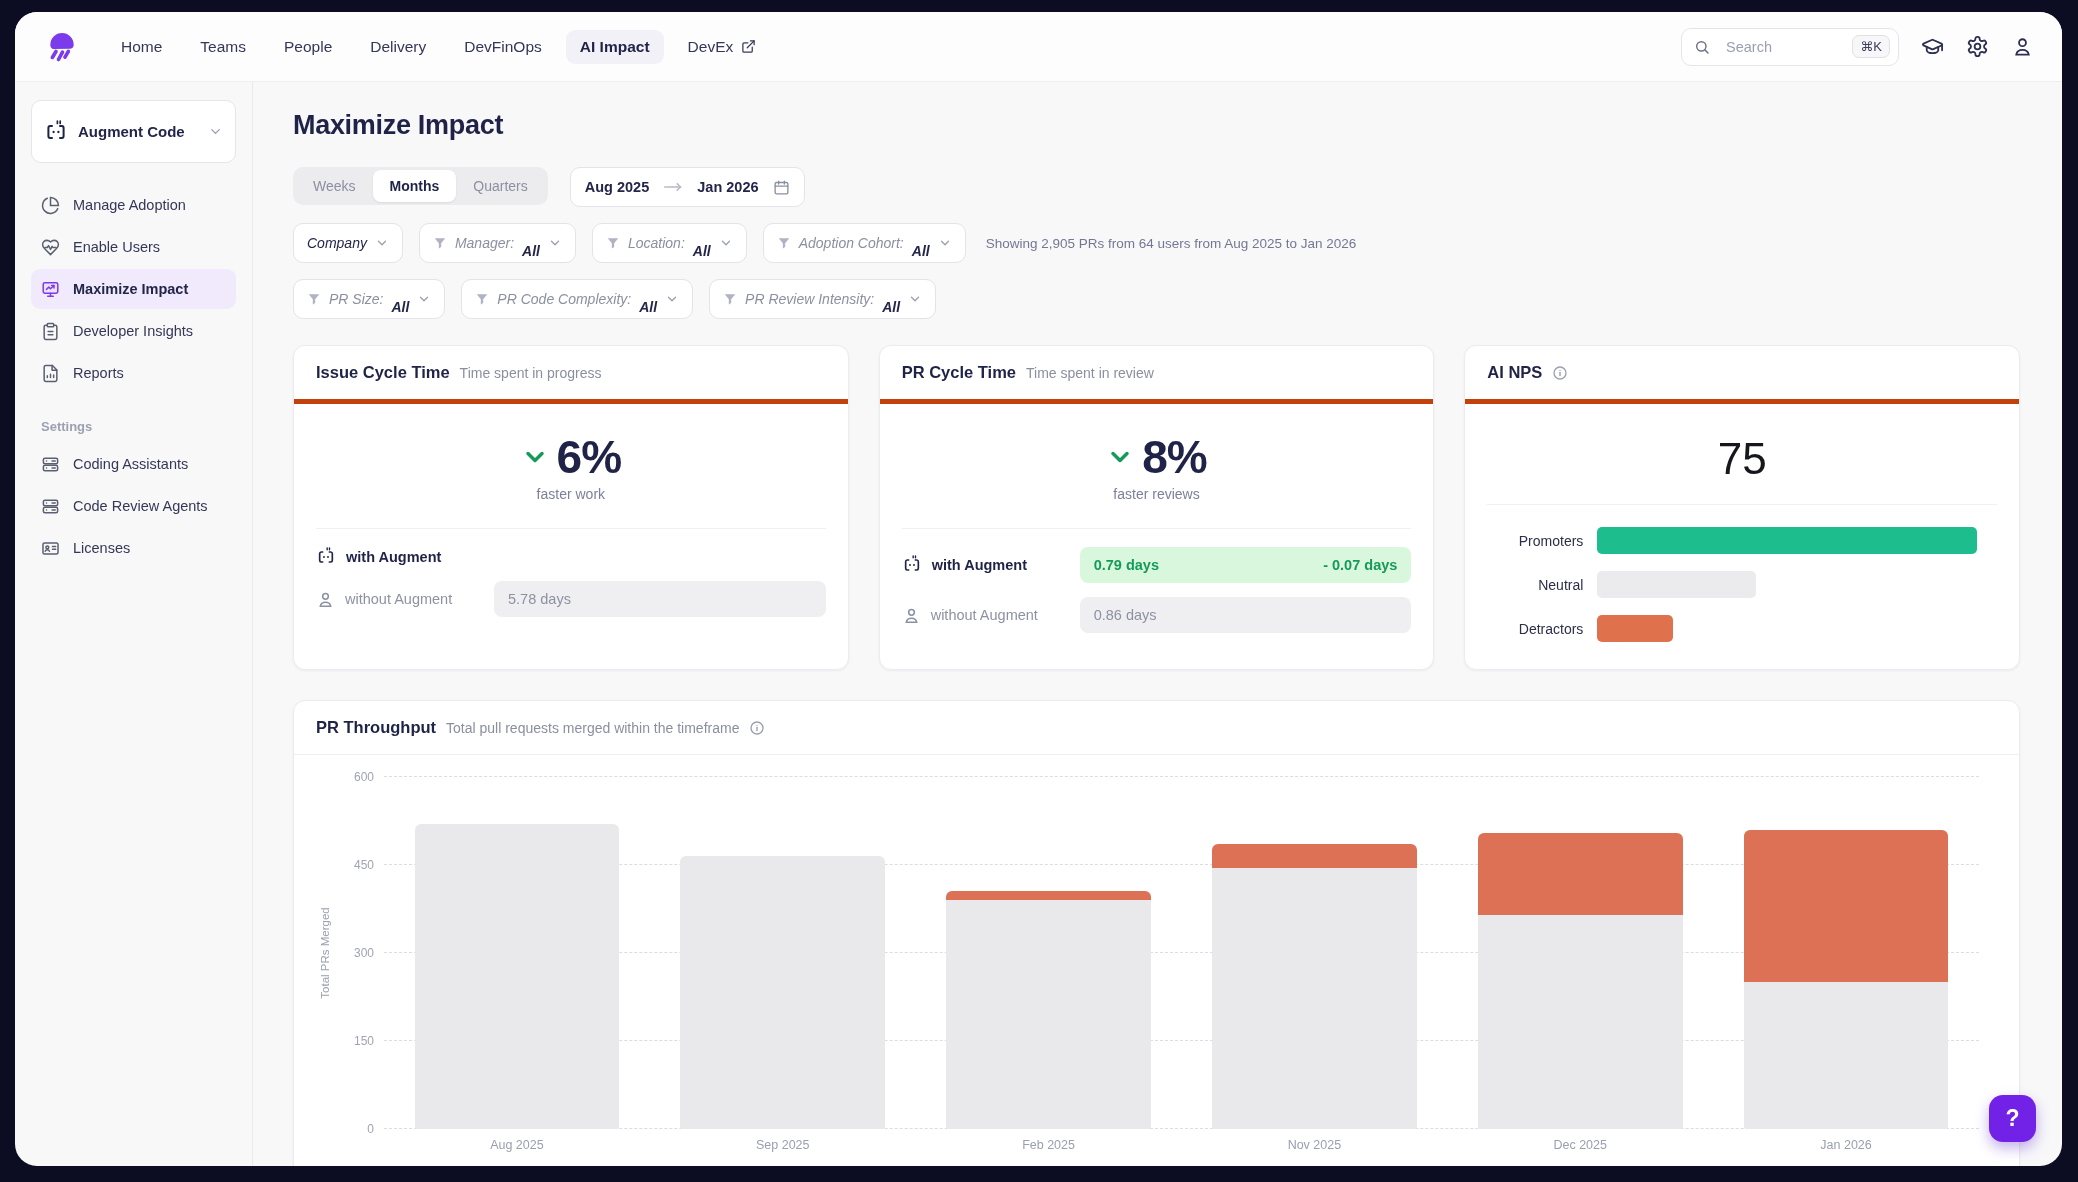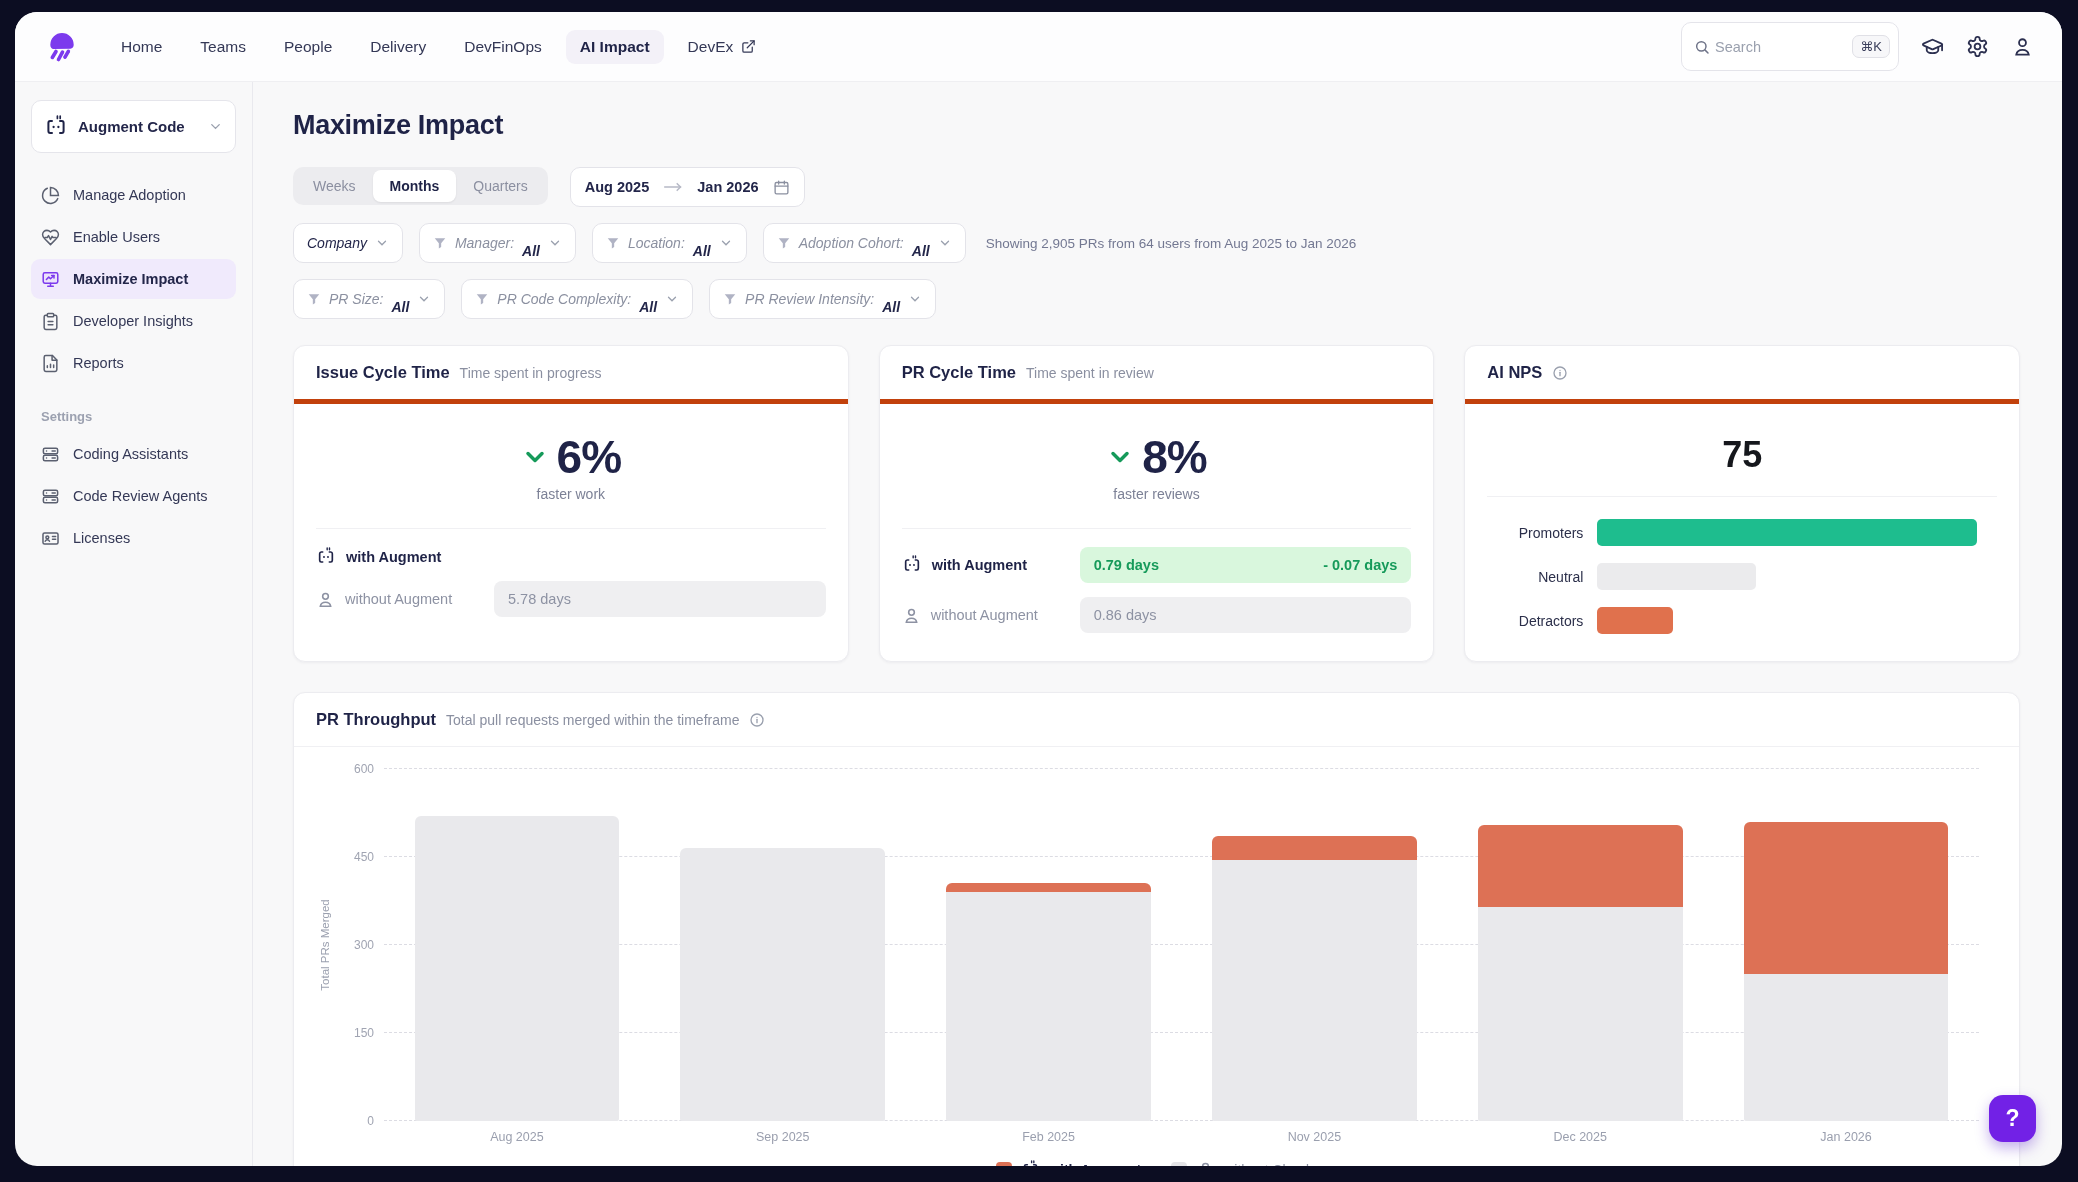--- a/index.html
+++ b/index.html
@@ -12,34 +12,34 @@
 
   
   .topbar { height:70px; background:#fdfdfe; border-bottom:1px solid #efeff2;
     display:flex; align-items:center; padding:0 28px; flex:none; }
   .logo { width:38px; height:38px; margin-right:26px; }
   .nav { display:flex; align-items:center; gap:10px; }
   .nav-item { padding:8px 14px; font-size:15.5px; color:#343856; border-radius:9px; cursor:pointer; }
   .nav-item.active { background:#f3f1f8; color:#1f2347; font-weight:bold; }
   .nav-item.ext { display:flex; align-items:center; gap:8px; }
   .topbar-right { margin-left:auto; display:flex; align-items:center; gap:22px; }
-  .search-box { display:flex; align-items:center; gap:5px; width:218px; height:49px;
+  .search-box { display:flex; align-items:center; gap:16px; width:218px; height:38px;
     border:1px solid #e4e4ea; border-radius:10px; padding:0 8px 0 12px; background:#fff; }
   .search-box input { border:none; outline:none; flex:1; font-size:14.5px; color:#3a3e58;
     font-family:"Liberation Sans",sans-serif; background:transparent; min-width:0; }
   .search-box input::placeholder { color:#9aa0ae; }
   .kbd { border:1px solid #e0e0e6; background:#f7f7f9; border-radius:7px; padding:3px 7px;
     font-size:13px; color:#3c405c; }
   .tb-icon { cursor:pointer; }
 
   
   .app { flex:1; display:flex; min-height:0; }
   .sidebar { width:238px; flex:none; border-right:1px solid #e9e9ee; padding:18px 16px; }
   .org-select { display:flex; align-items:center; gap:10px; background:#fff; border:1px solid #e5e5eb;
-    border-radius:10px; height:53px; padding:0 12px; cursor:pointer; margin-bottom:22px; }
+    border-radius:10px; height:63px; padding:0 12px; cursor:pointer; margin-bottom:22px; }
   .org-select .org-label { font-size:15px; font-weight:bold; color:#23264a; flex:1; }
   .snav-item { display:flex; align-items:center; gap:13px; height:40px; padding:0 10px;
     border-radius:9px; font-size:14.5px; color:#343856; cursor:pointer; margin-bottom:2px; }
   .snav-item.active { background:#f0eafc; color:#23264a; font-weight:bold; }
   .section-label { font-size:13px; font-weight:bold; color:#9ca1b0; margin:26px 0 10px 10px; }
 
   .main { flex:1; min-width:0; padding:28px 42px 0 40px; position:relative; overflow:hidden; }
   .page-title { font-size:27px; font-weight:bold; color:#1f2347; letter-spacing:-0.3px; margin-bottom:26px; }
 
   
@@ -73,21 +73,21 @@
   .big-label { font-size:14px; color:#7c8196; margin-top:2px; }
   .card-divider { border-top:1px solid #f0f0f3; margin:20px 22px 18px; }
   .metric-row { display:flex; align-items:center; padding:0 22px; margin-bottom:14px; }
   .metric-label { width:178px; flex:none; display:flex; align-items:center; gap:10px; font-size:14.5px; }
   .metric-label.with { font-weight:bold; color:#1f2347; }
   .metric-label.without { color:#8d92a3; }
   .pill { flex:1; border-radius:8px; padding:10px 14px; font-size:14.5px; display:flex; justify-content:space-between; }
   .pill.green { background:#d9f7dd; color:#169a5a; font-weight:bold; }
   .pill.gray { background:#efeff1; color:#8d92a3; }
 
-  .nps-score { font-size:36px; font-weight:bold; color:#15171c; text-align:center; padding:30px 0 14px; }
+  .nps-score { font-size:44px; font-weight:normal; color:#15171c; text-align:center; padding:30px 0 14px; }
   .nps-rows { padding:4px 26px 10px; }
   .nps-row { display:flex; align-items:center; gap:14px; margin-bottom:17px; }
   .nps-label { width:92px; flex:none; text-align:right; font-size:14px; color:#2b2f4a; }
   .nps-track { flex:1; }
   .nps-bar { height:27px; border-radius:5px; }
 
   
   .panel { background:#fff; border:1px solid #ececf0; border-radius:12px; margin-top:30px;
     box-shadow:0 1px 3px rgba(25,27,55,.05); }
   .panel-head { display:flex; align-items:center; gap:10px; padding:17px 22px; border-bottom:1px solid #f0f0f3; }

